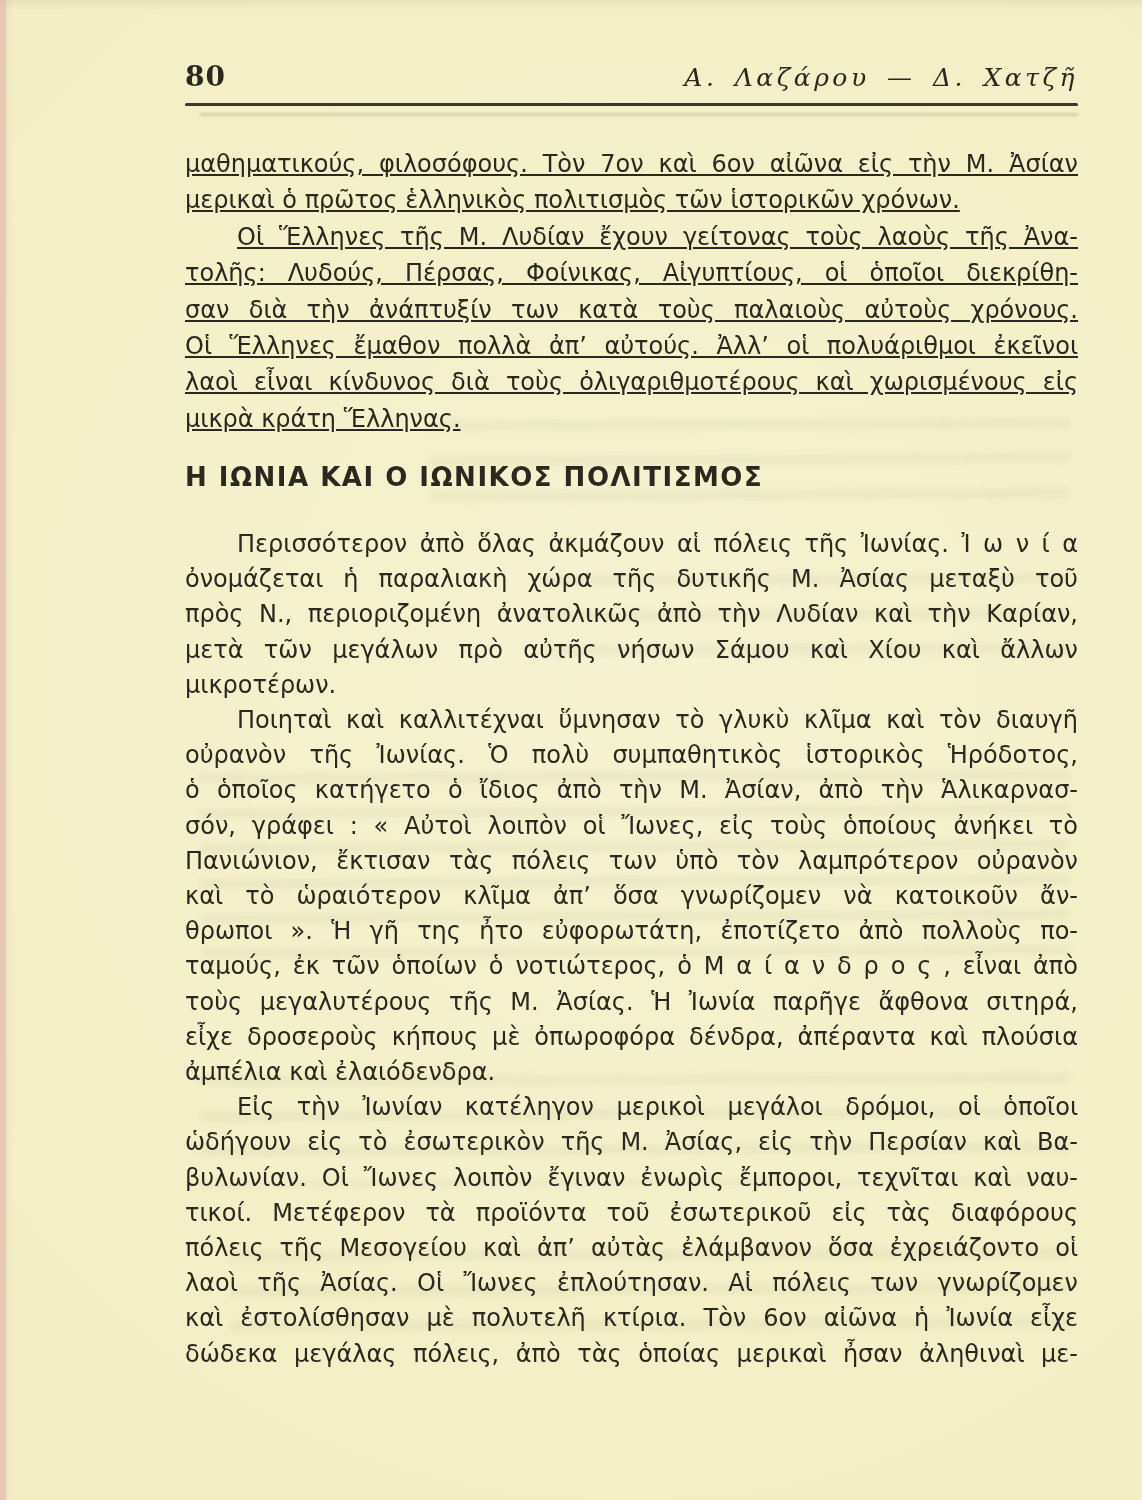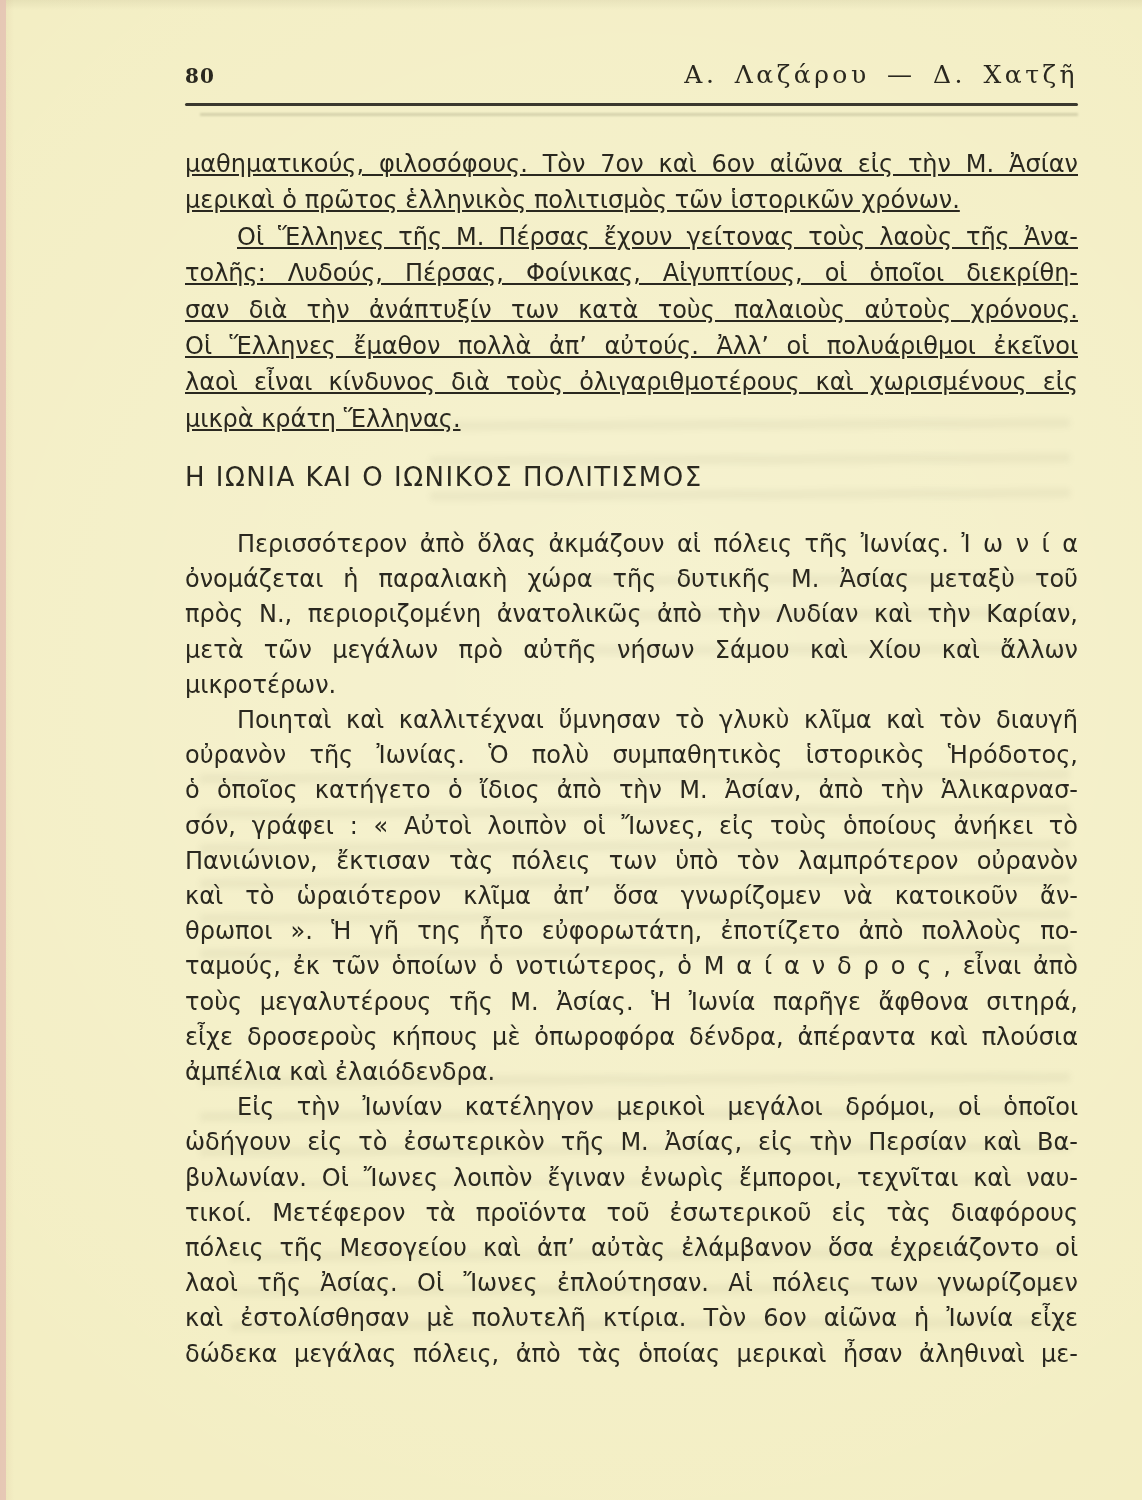--- a/index.html
+++ b/index.html
@@ -43,25 +43,25 @@
   .g3{left:200px;top:752px;width:870px;height:230px;}
   .g4{left:200px;top:1055px;width:870px;height:130px;}
   .g5{left:230px;top:1230px;width:840px;height:110px;}
 
   .header{
     position:absolute;left:185px;top:60px;width:893px;
     display:flex;justify-content:space-between;align-items:baseline;
   }
   .pagenum{
     font-family:"DejaVu Serif",serif;
-    font-weight:bold;font-size:20px;letter-spacing:1px;
+    font-weight:bold;font-size:28px;letter-spacing:1px;
   }
   .authors{
     font-family:"DejaVu Serif",serif;
-    font-size:25px;letter-spacing:3.5px;
+    font-style:italic;font-size:25px;letter-spacing:3.5px;
     word-spacing:6px;
   }
   .rule{
     position:absolute;left:185px;top:103px;width:893px;height:3px;
     background:var(--rule);border-radius:2px;
   }
   .rule-ghost{
     position:absolute;left:200px;top:113px;width:878px;height:3px;
     background:var(--ghost);opacity:.22;filter:blur(1px);
   }
@@ -81,21 +81,21 @@
     text-align-last:justify;
     white-space:normal;
     text-rendering:optimizeLegibility;
   }
   .line.lastline{text-align-last:left;}
   .line.firstline{text-indent:52px;}
 
   .section-heading{
     position:absolute;top:457px;left:0;margin:0;
     font-family:"DejaVu Sans",sans-serif;
-    font-weight:normal;
+    font-weight:bold;
     font-size:26px;letter-spacing:1.5px;line-height:40px;
     color:var(--ink);
   }
 </style>
 </head>
 <body>
 
 <div class="page">
   <div class="edge-strip"></div>
 
@@ -112,21 +112,21 @@
   <div class="rule"></div>
   <div class="rule-ghost"></div>
 
   <div class="textcol">
     <div id="blocks-a" class="block">
         <div class="para">
           <div class="line">μαθηματικούς, φιλοσόφους. Τὸν 7ον καὶ 6ον αἰῶνα εἰς τὴν Μ. Ἀσίαν</div>
           <div class="line lastline">μερικαὶ ὁ πρῶτος ἑλληνικὸς πολιτισμὸς τῶν ἱστορικῶν χρόνων.</div>
         </div>
         <div class="para">
-          <div class="line firstline">Οἱ Ἕλληνες τῆς Μ. Πέρσας ἔχουν γείτονας τοὺς λαοὺς τῆς Ἀνα-</div>
+          <div class="line firstline">Οἱ Ἕλληνες τῆς Μ. Λυδίαν ἔχουν γείτονας τοὺς λαοὺς τῆς Ἀνα-</div>
           <div class="line">τολῆς: Λυδούς, Πέρσας, Φοίνικας, Αἰγυπτίους, οἱ ὁποῖοι διεκρίθη-</div>
           <div class="line">σαν διὰ τὴν ἀνάπτυξίν των κατὰ τοὺς παλαιοὺς αὐτοὺς χρόνους.</div>
           <div class="line">Οἱ Ἕλληνες ἔμαθον πολλὰ ἀπ’ αὐτούς. Ἀλλ’ οἱ πολυάριθμοι ἐκεῖνοι</div>
           <div class="line">λαοὶ εἶναι κίνδυνος διὰ τοὺς ὀλιγαριθμοτέρους καὶ χωρισμένους εἰς</div>
           <div class="line lastline">μικρὰ κράτη Ἕλληνας.</div>
         </div>
       </div>
     <h2 class="section-heading">Η ΙΩΝΙΑ ΚΑΙ Ο ΙΩΝΙΚΟΣ ΠΟΛΙΤΙΣΜΟΣ</h2>
     <div id="blocks-b" class="block">
         <div class="para">

